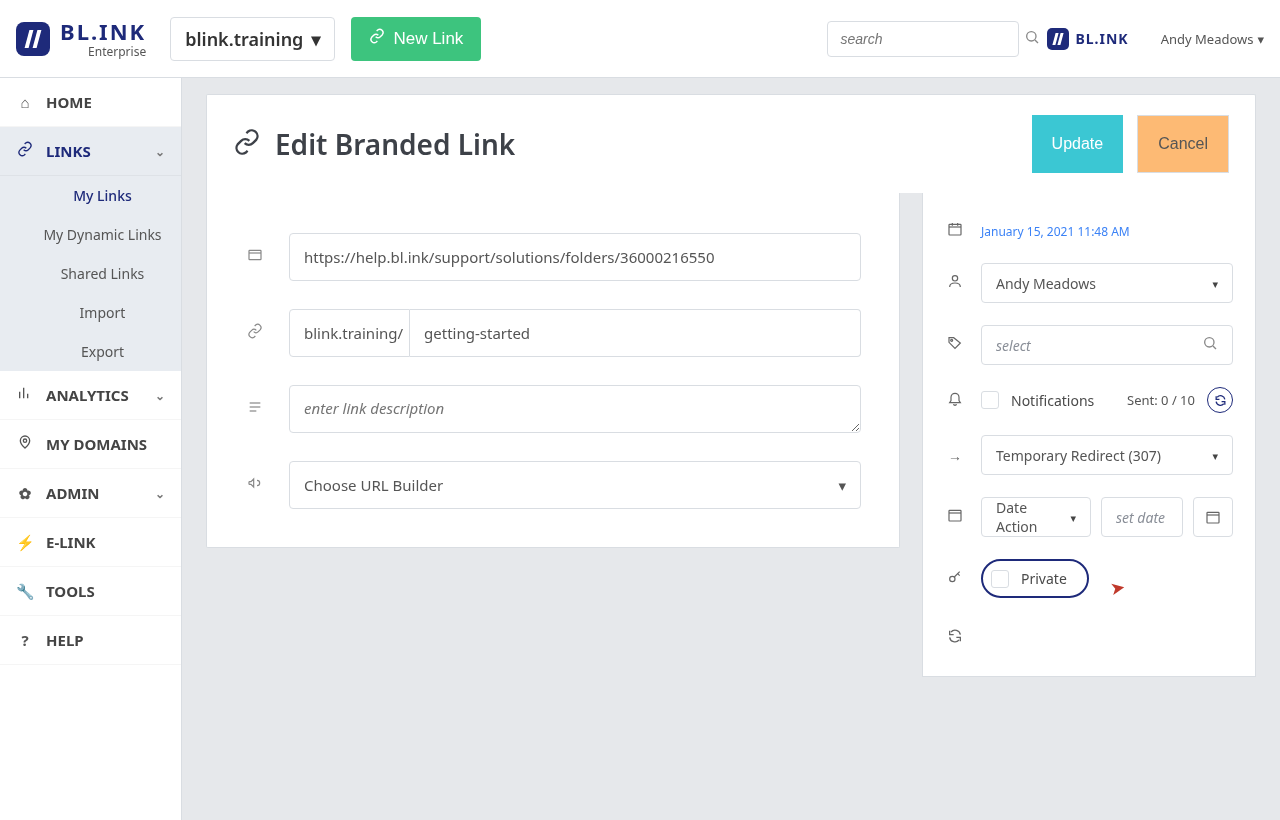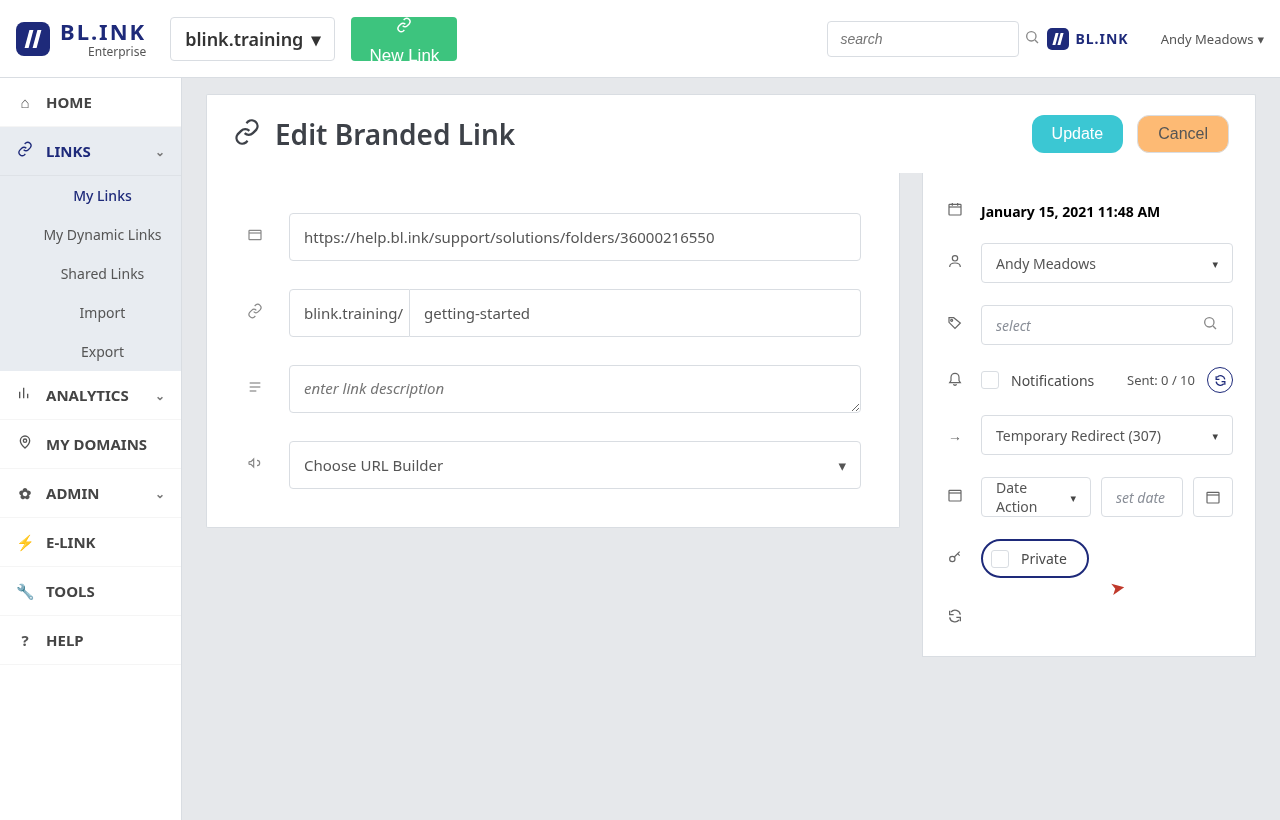--- a/index.html
+++ b/index.html
@@ -92,21 +92,20 @@
     background: var(--green);
     color: #fff;
     border: none;
     border-radius: 4px;
     font-size: 17px;
     font-weight: 500;
     display: flex;
     align-items: center;
     gap: 8px;
     cursor: pointer;
-    flex-direction: column;
   }
   .spacer { flex: 1; }
   .search {
     width: 192px;
     height: 36px;
     border: 1px solid var(--border);
     border-radius: 4px;
     display: flex;
     align-items: center;
     padding: 0 10px;
@@ -221,23 +220,23 @@
     align-items: center;
     gap: 14px;
     border-radius: 2px 2px 0 0;
   }
   .page-title {
     font-size: 28px;
     font-weight: 600;
     color: #3d4148;
   }
   .btn {
-    height: 38px;
+    height: 58px;
     padding: 0 20px;
-    border-radius: 12px;
+    border-radius: 0;
     font-size: 16px;
     cursor: pointer;
   }
   .btn-update {
     background: var(--teal);
     color: #fff;
     border: none;
   }
   .btn-cancel {
     background: #fdba74;
@@ -594,21 +593,21 @@
       <div class="side-panel">
         <div class="srow">
           <span class="sicon">
             <svg class="i" viewBox="0 0 24 24" fill="none" stroke="#666" stroke-width="1.8">
                 <rect x="3" y="5" width="18" height="16" rx="1"></rect>
                 <line x1="3" y1="9" x2="21" y2="9"></line>
                 <line x1="8" y1="3" x2="8" y2="7"></line>
                 <line x1="16" y1="3" x2="16" y2="7"></line>
               </svg>
           </span>
-          <span style="font-size:14px;font-weight:700;color:#000000">January 15, 2021 11:48 AM</span>
+          <span style="font-size:12px;font-weight:400;color:#3b82f6">January 15, 2021 11:48 AM</span>
         </div>
 
         <div class="srow">
           <span class="sicon">
             <svg class="i" viewBox="0 0 24 24" fill="none" stroke="#666" stroke-width="1.8">
                 <circle cx="12" cy="8" r="4"></circle>
                 <path d="M4 21c0-4 4-6 8-6s8 2 8 6"></path>
               </svg>
           </span>
           <div class="sel">

